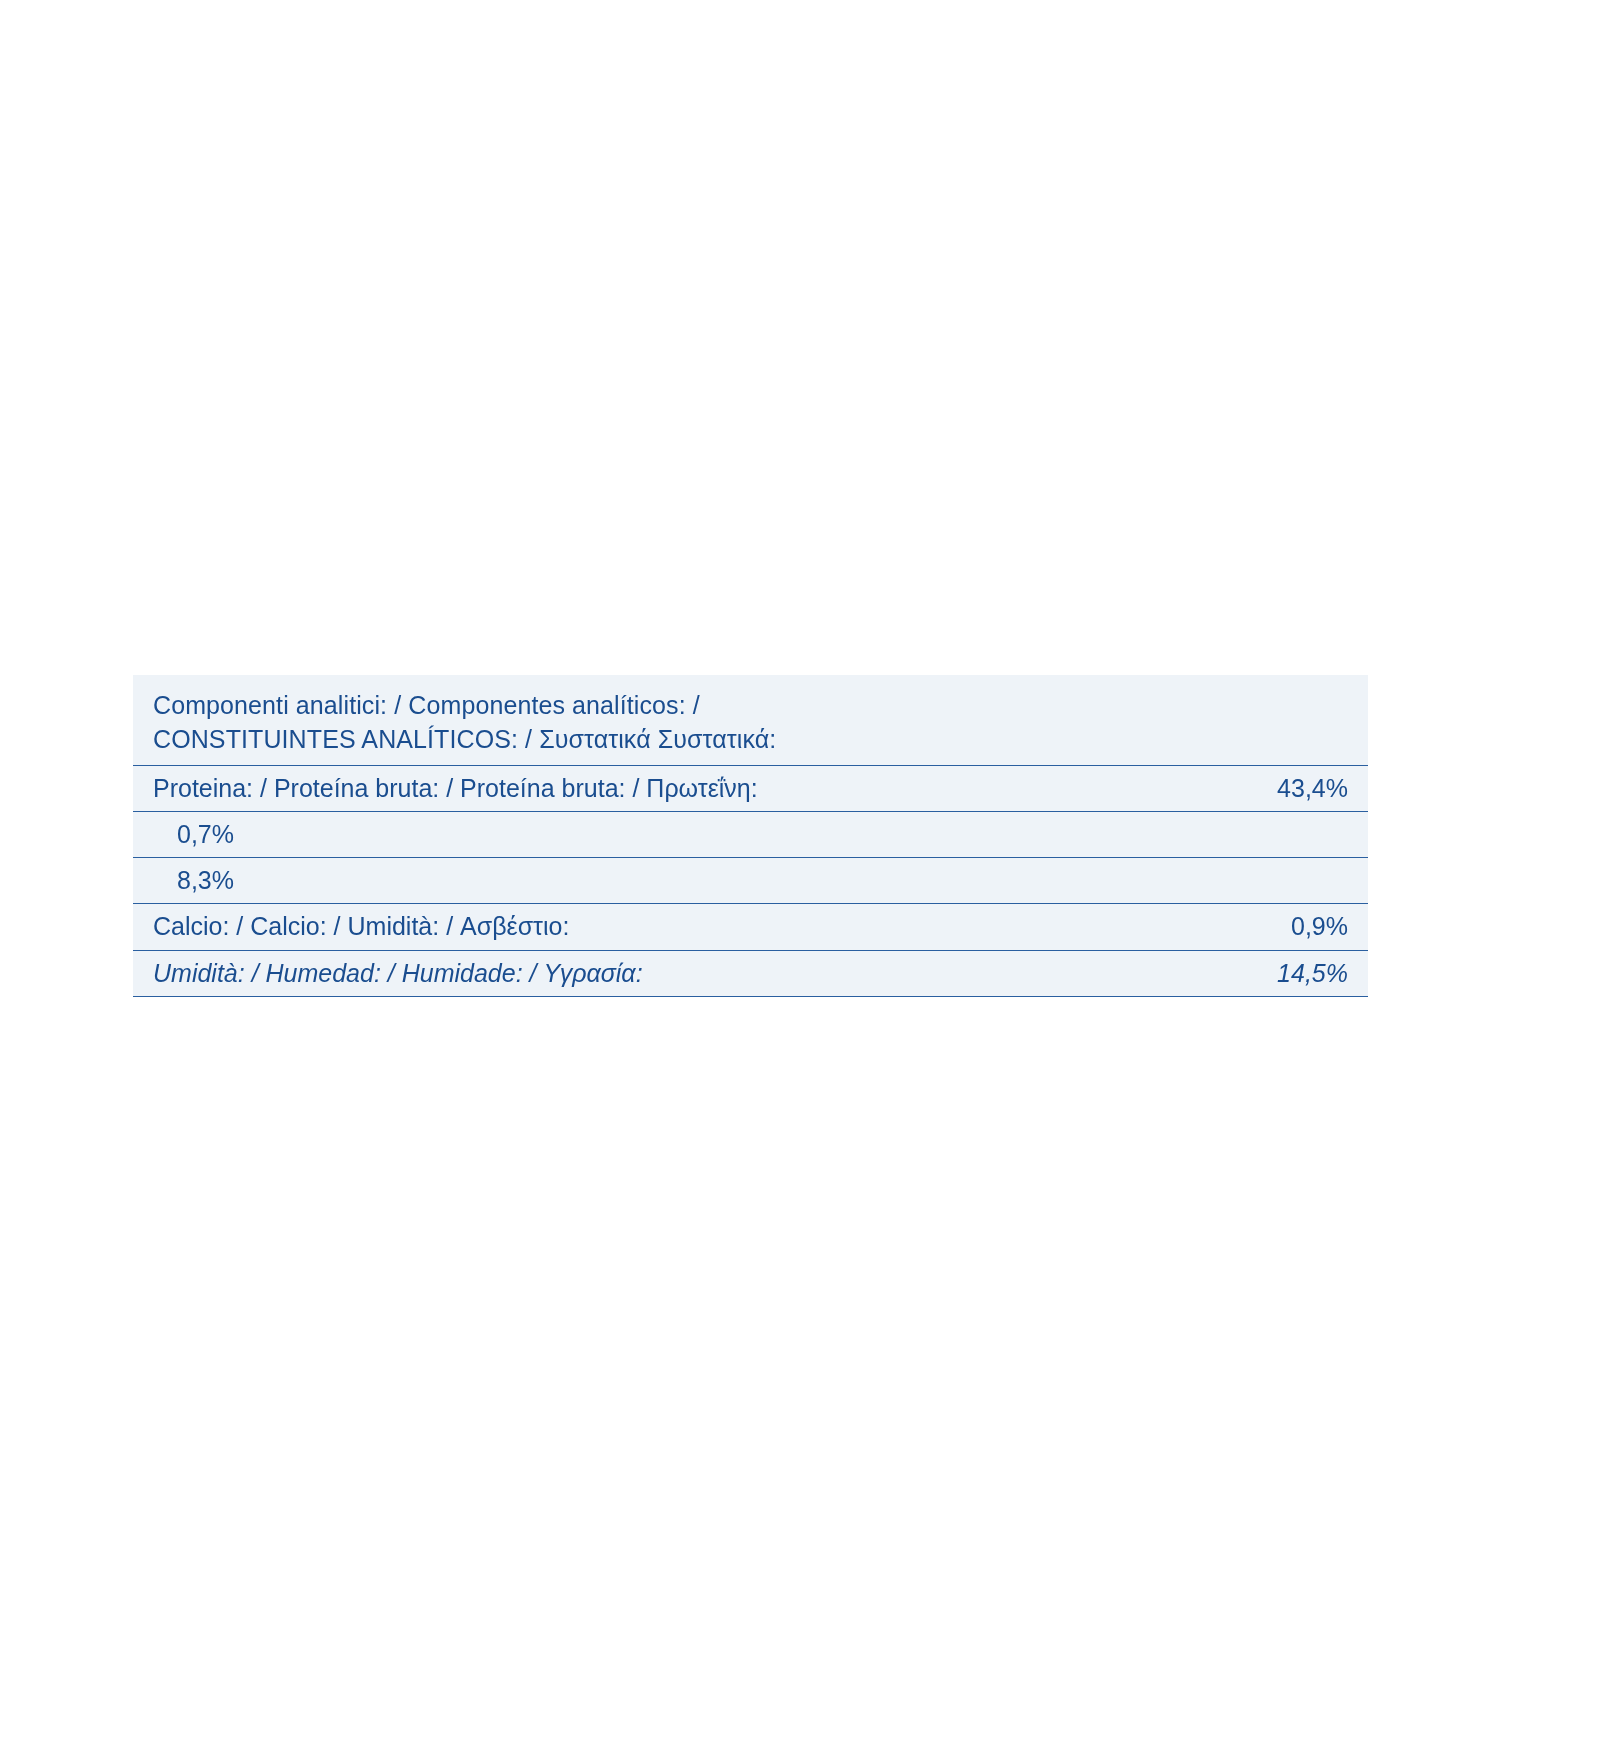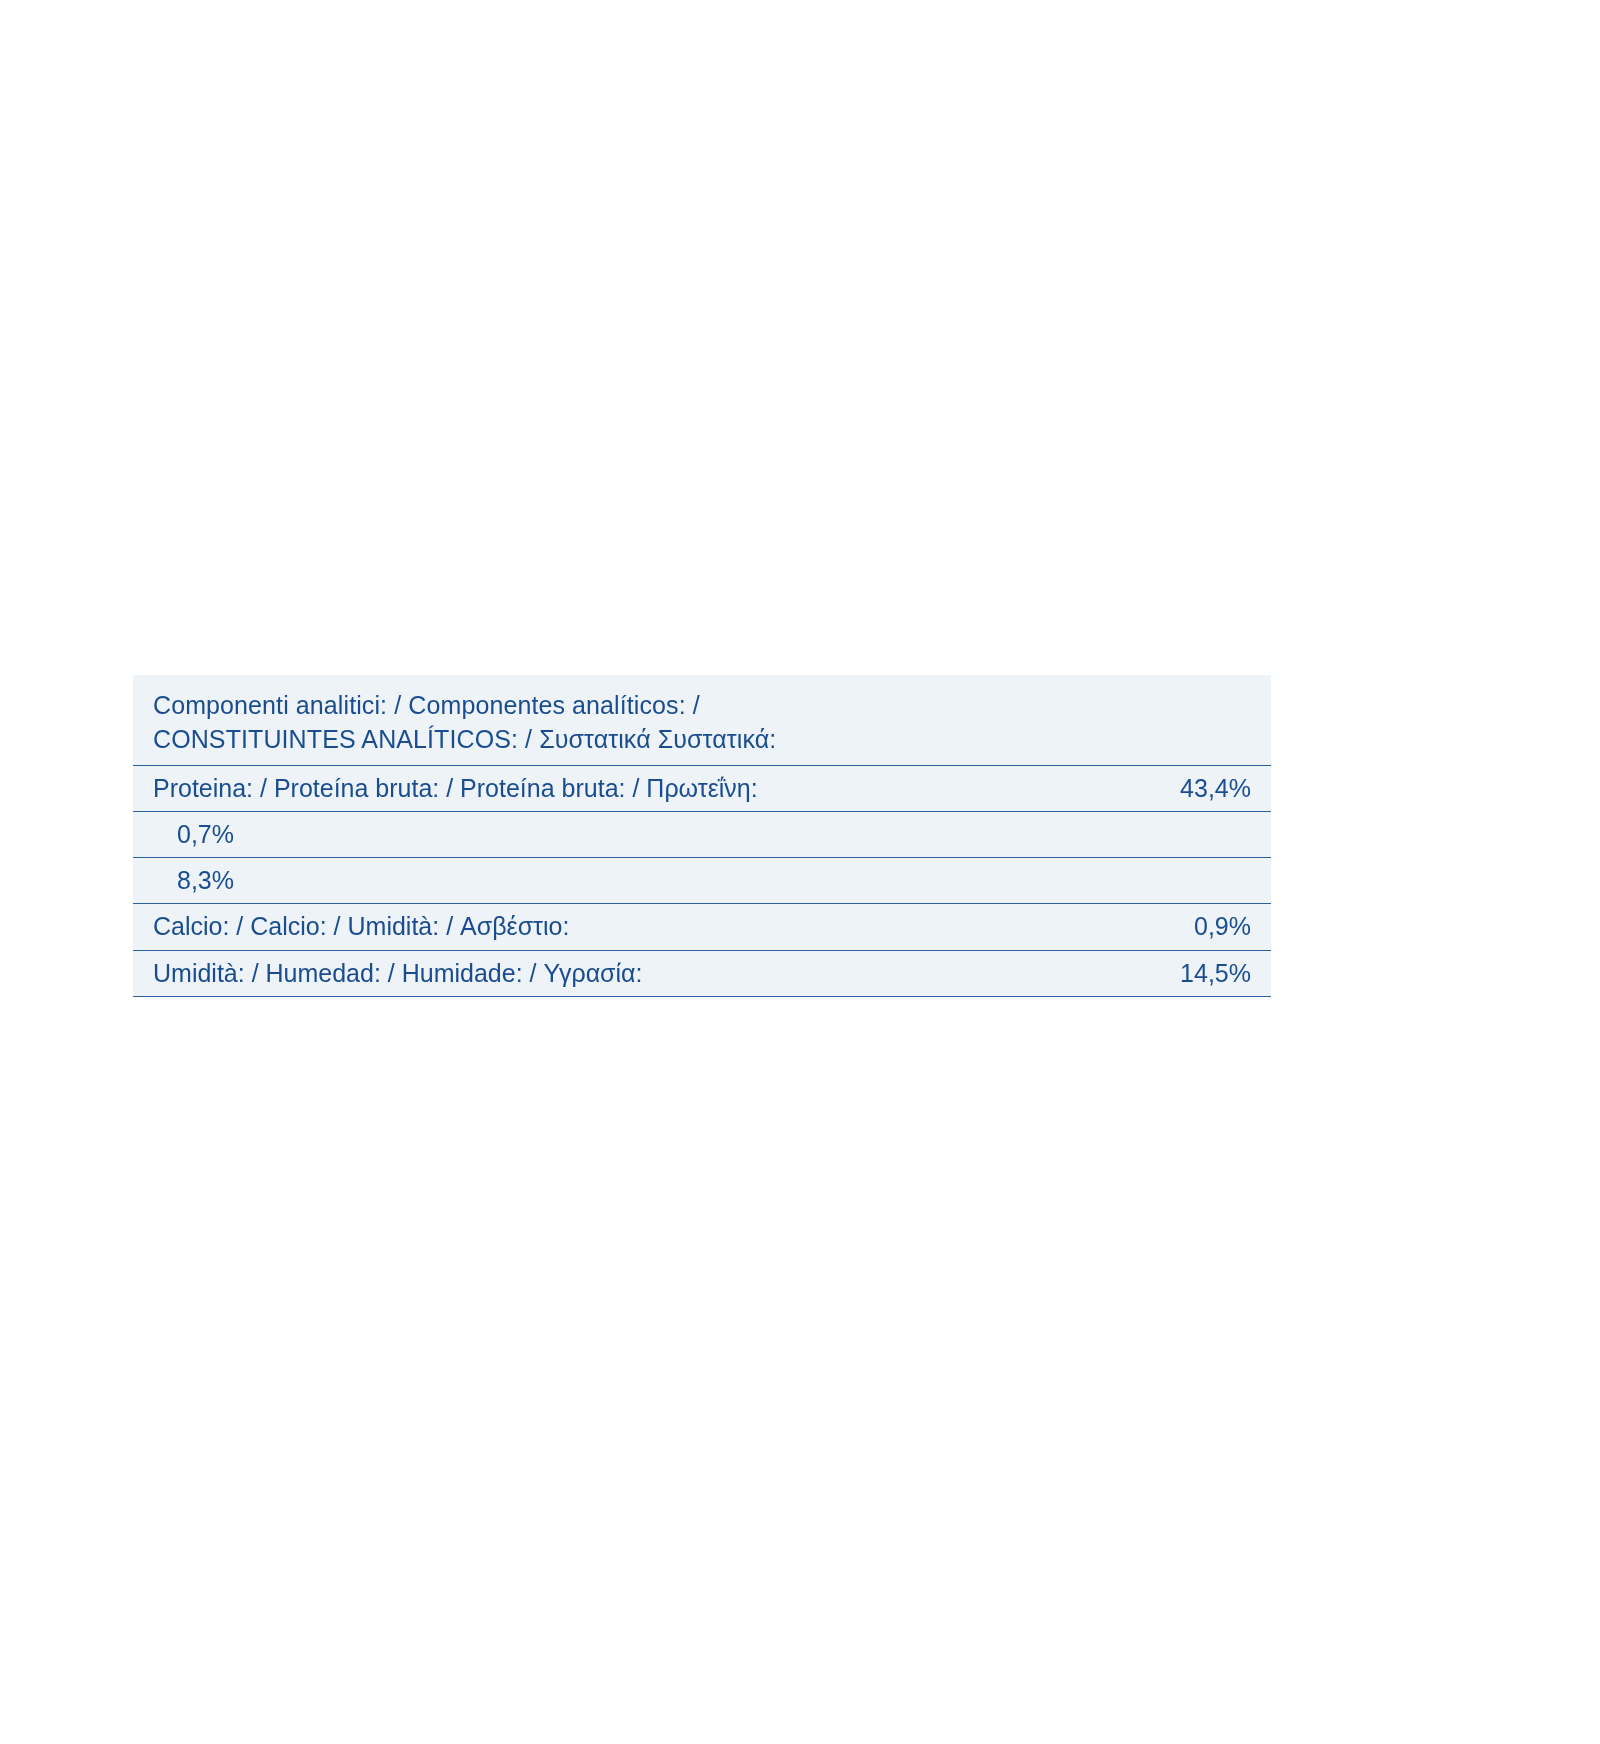--- a/index.html
+++ b/index.html
@@ -12,21 +12,21 @@
     height: 1744px;
     font-family: "Liberation Sans", sans-serif;
     position: relative;
     overflow: hidden;
   }
 
   .panel {
     position: absolute;
     left: 133px;
     top: 675px;
-    width: 1138px;
+    width: 1235px;
     background: #eef3f8;
     padding: 0;
     box-sizing: border-box;
   }
 
   .header {
     padding: 14px 20px 8px 20px;
     color: #1a4d8f;
     font-size: 25px;
     line-height: 1.35;
@@ -47,20 +47,21 @@
     justify-content: space-between;
     border-top: 1.6px solid #2a5fa0;
     padding: 7px 20px 7px 20px;
     color: #1a4d8f;
     font-size: 25px;
     line-height: 1.25;
     white-space: nowrap;
   }
   .row:last-child {
     border-bottom: 1.6px solid #2a5fa0;
+    font-style: italic;
   }
 
   .row-label {
     flex: 1 1 auto;
     overflow: hidden;
     text-overflow: ellipsis;
   }
 
   .row-value {
     flex: 0 0 auto;

